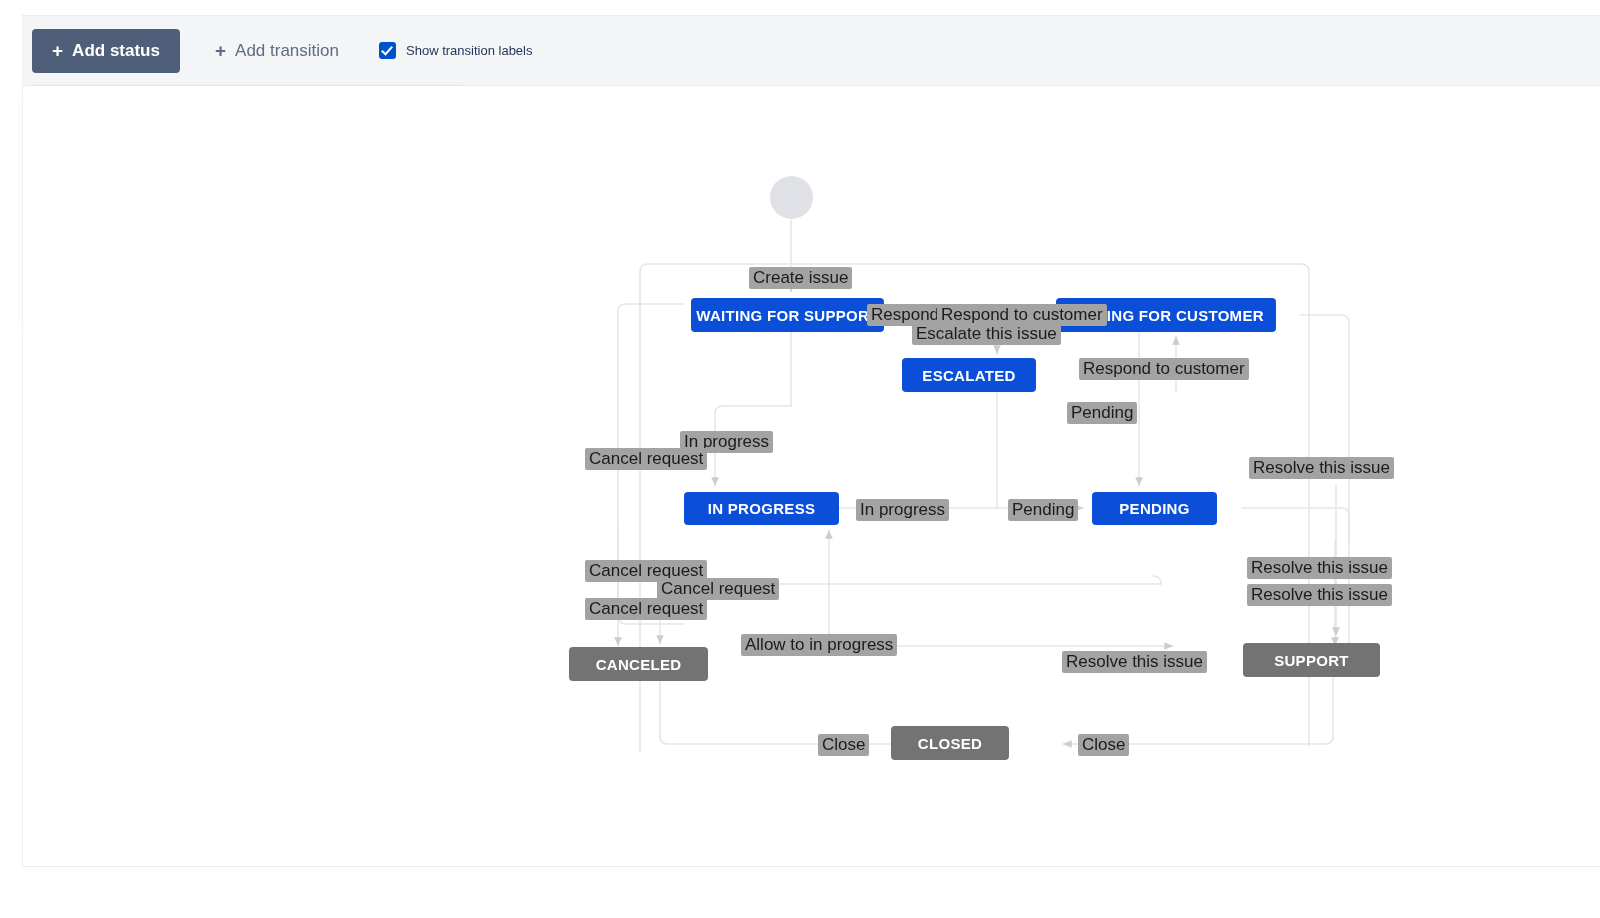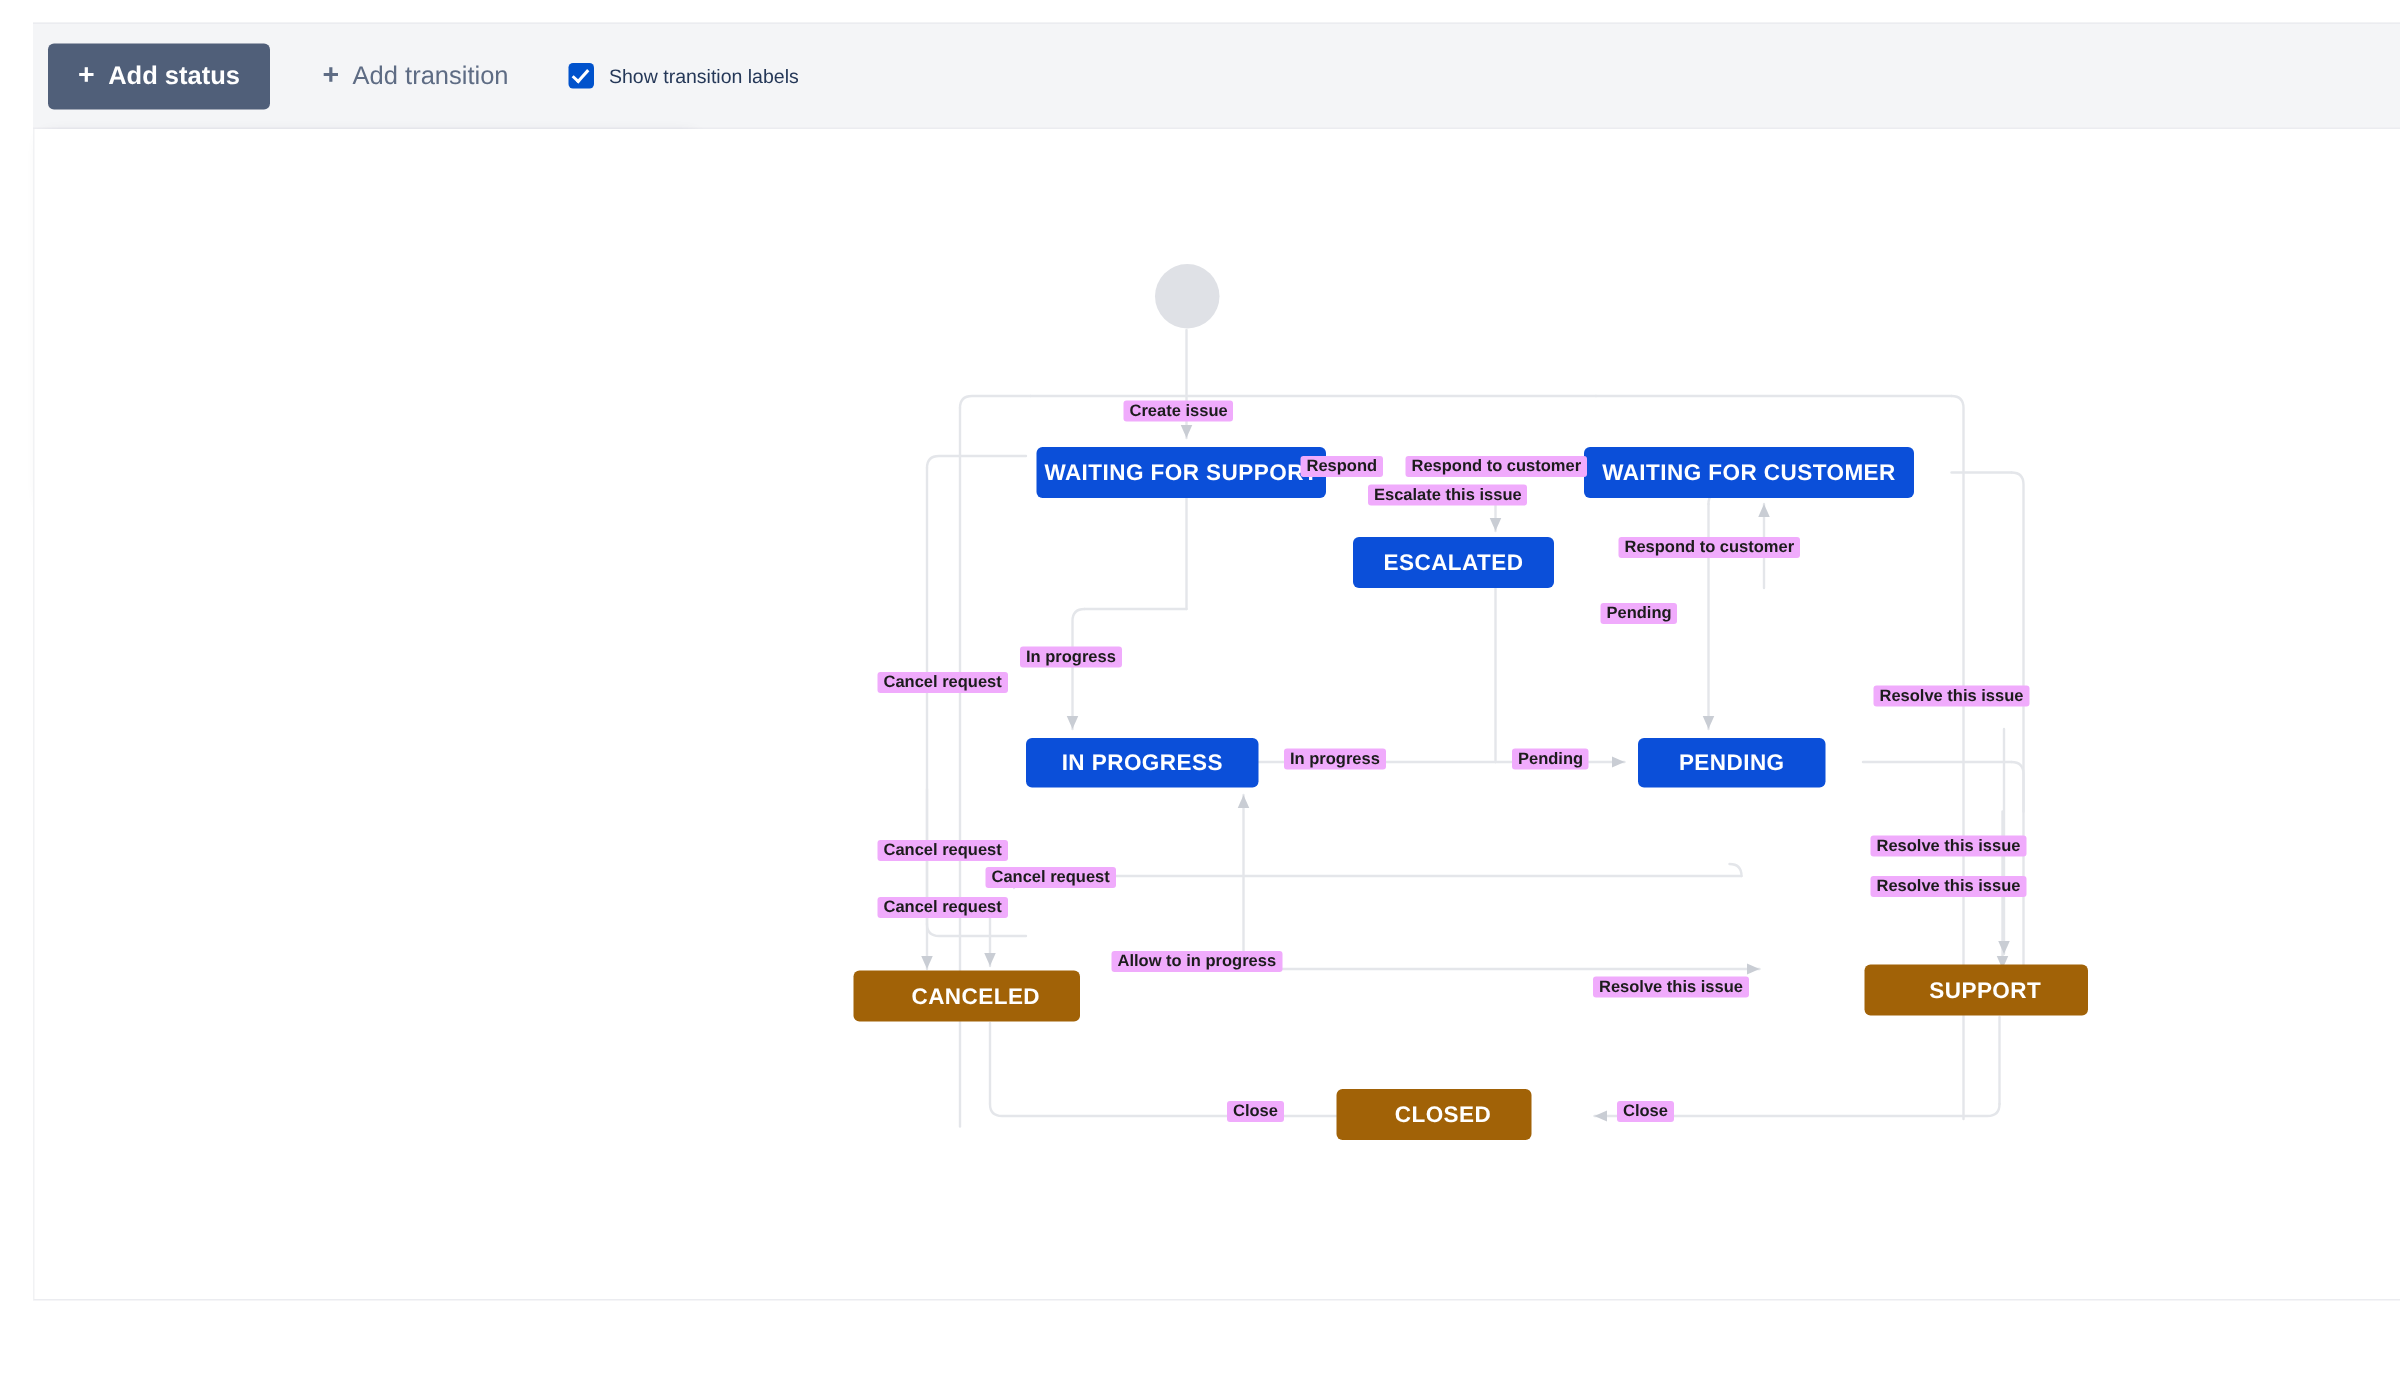--- a/index.html
+++ b/index.html
@@ -93,28 +93,28 @@
   }
   #wf-svg{position:absolute;left:0;top:0;}
 
   .node{
     position:absolute;border-radius:4px;color:#ffffff;
     font-size:15px;font-weight:700;letter-spacing:.3px;
     display:flex;align-items:center;justify-content:center;
     cursor:pointer;white-space:nowrap;
   }
   .node.blue{background:#0B4FD9;}
-  .node.green{background:#a16207;padding-left:12px;}
+  .node.green{background:#737373;}
   .start-node{
     position:absolute;width:43px;height:43px;border-radius:50%;
     background:#DFE1E6;cursor:pointer;
   }
   .tlabel{
-    position:absolute;font-size:11px;font-weight:700;color:#1C1C1C;
-    background:#f0abfc;padding:1px 4px;white-space:nowrap;cursor:pointer;
+    position:absolute;font-size:17px;font-weight:400;color:#1C1C1C;
+    background:#a3a3a3;padding:1px 4px;white-space:nowrap;cursor:pointer;
     border-radius:2px;
   }
 </style>
 </head>
 <body>
 
 <div id="toolbar">
   <button class="tb-btn-primary">
     <span class="plus">+</span>
     <span>Add status</span>

